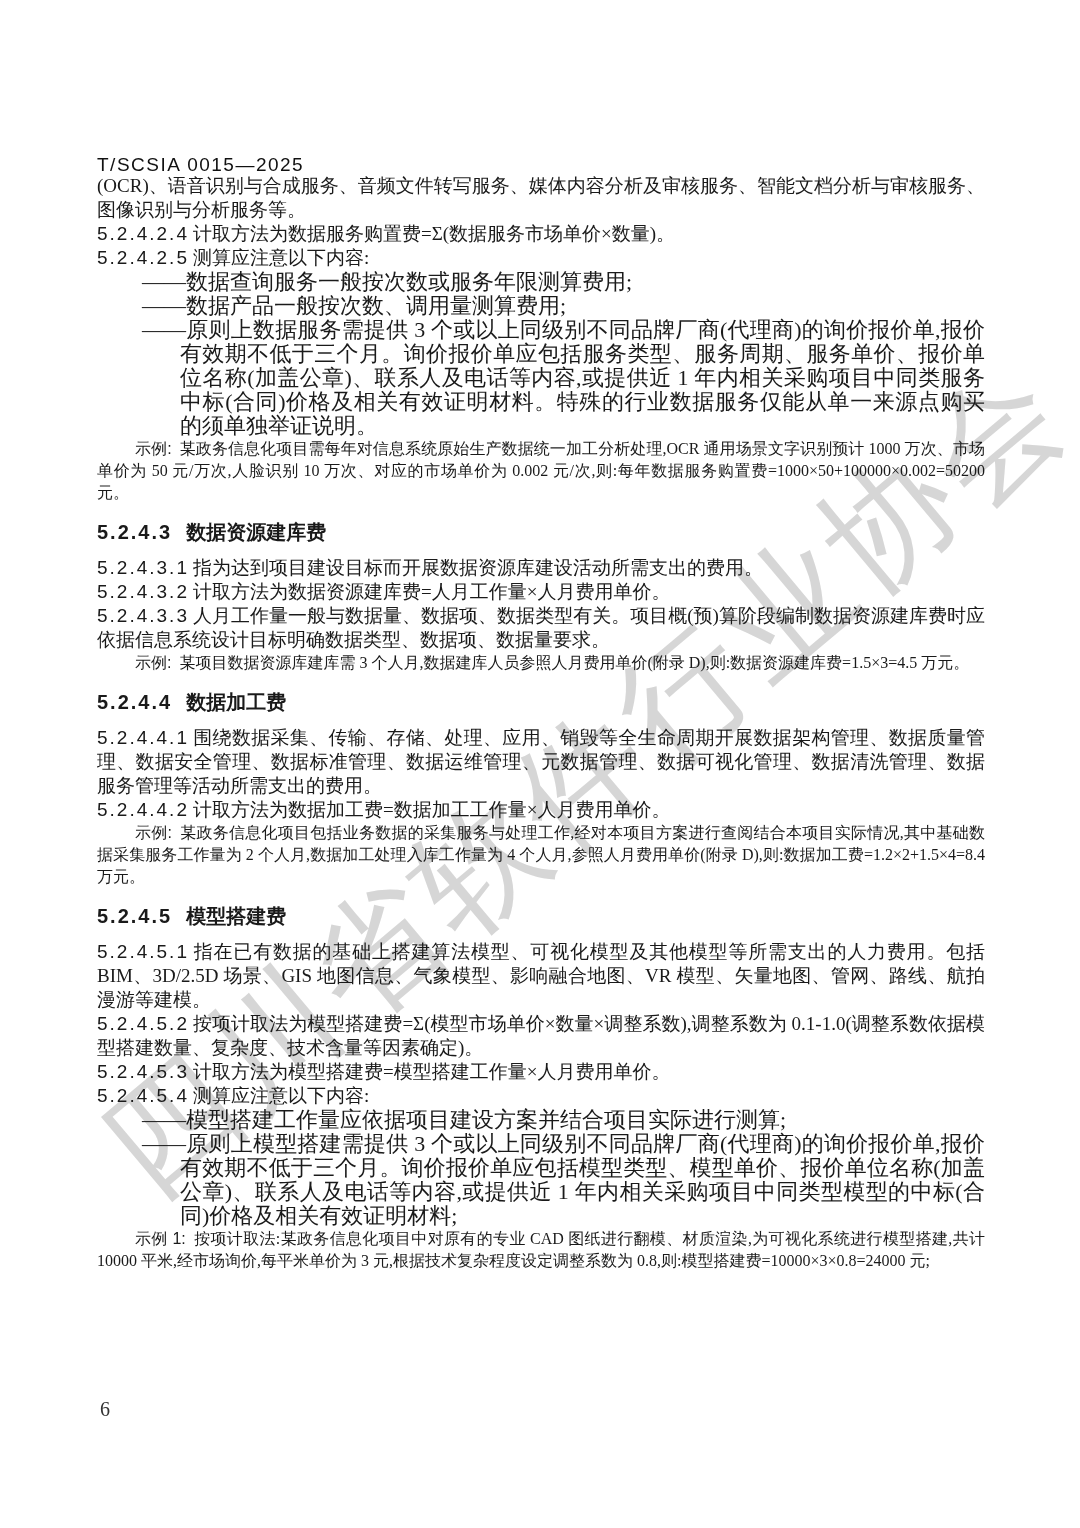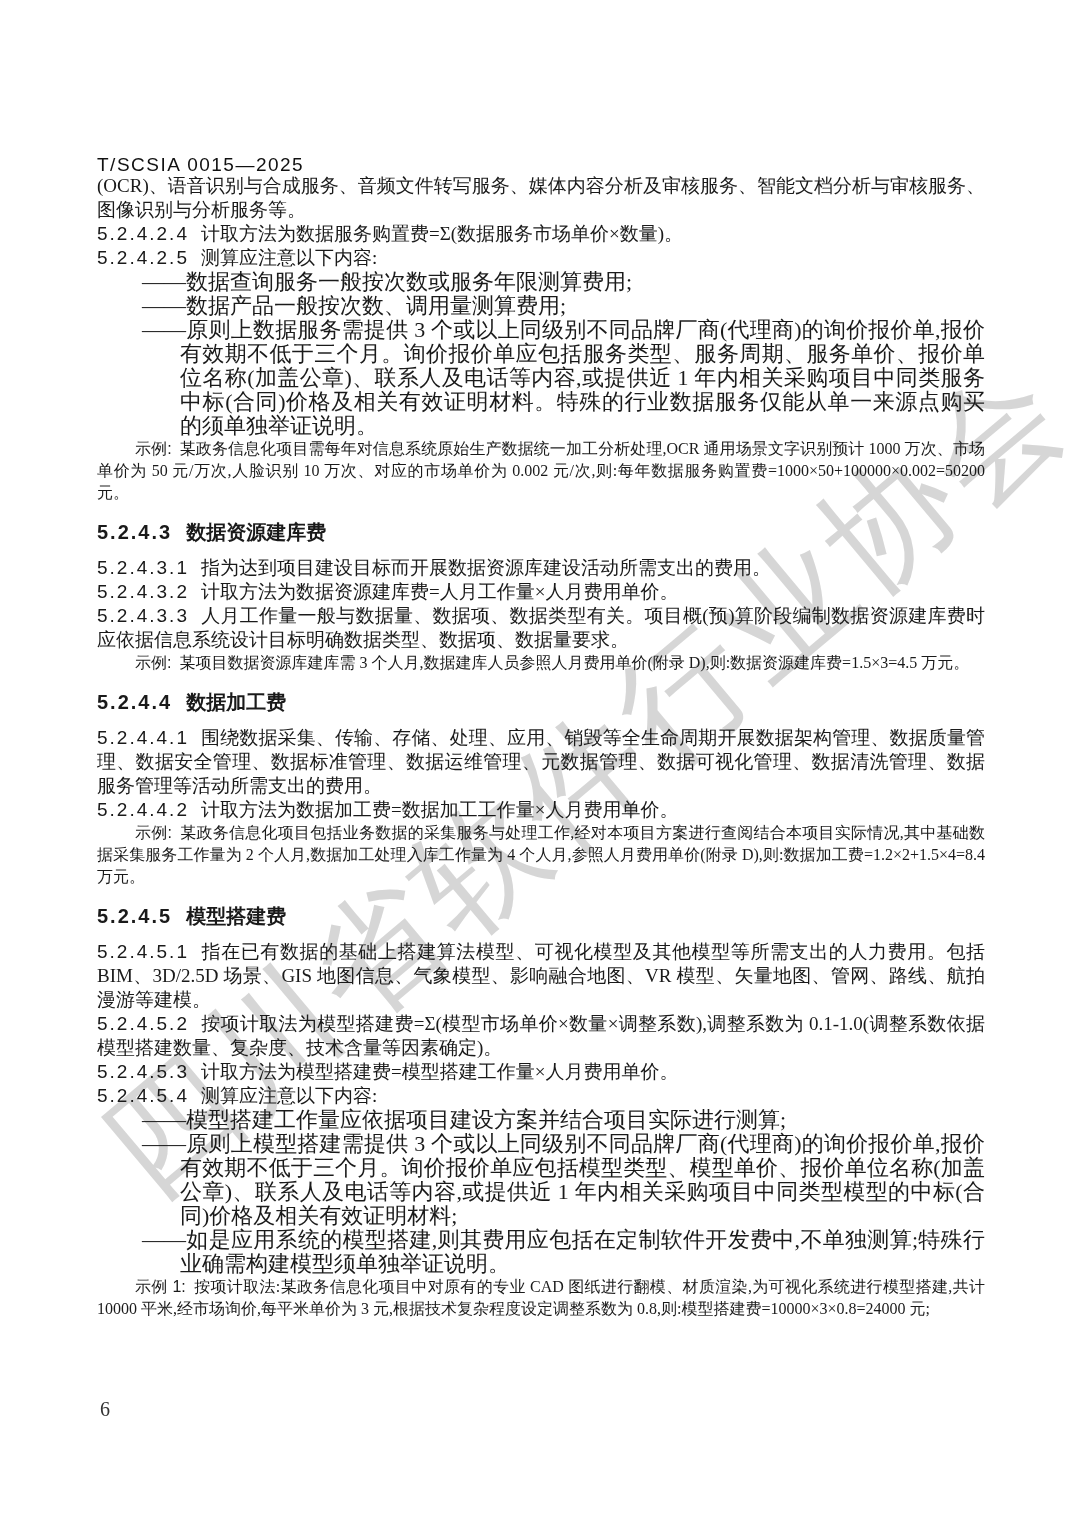--- a/index.html
+++ b/index.html
@@ -64,21 +64,21 @@
     font-size: 20px;
     line-height: 26px;
     margin: 15px 0 11px 0;
     font-weight: bold;
     font-family: "Liberation Sans", sans-serif;
   }
   .num {
     font-family: "Liberation Sans", sans-serif;
     letter-spacing: 2px;
   }
-  p.clause .num { margin-right: 12px; }
+  p.clause .num { margin-right: 4px; }
   p.heading .num { margin-right: 14px; }
   .label {
     font-weight: normal;
     font-family: "Liberation Sans", sans-serif;
     margin-right: 8px;
   }
   .page-number {
     position: absolute;
     left: 100px;
     top: 1398px;
@@ -111,17 +111,16 @@
       <p class="clause"><span class="num">5.2.4.4.1</span>围绕数据采集、传输、存储、处理、应用、销毁等全生命周期开展数据架构管理、数据质量管理、数据安全管理、数据标准管理、数据运维管理、元数据管理、数据可视化管理、数据清洗管理、数据服务管理等活动所需支出的费用。</p>
       <p class="clause"><span class="num">5.2.4.4.2</span>计取方法为数据加工费=数据加工工作量×人月费用单价。</p>
       <p class="example"><b class="label">示例:</b>某政务信息化项目包括业务数据的采集服务与处理工作,经对本项目方案进行查阅结合本项目实际情况,其中基础数据采集服务工作量为 2 个人月,数据加工处理入库工作量为 4 个人月,参照人月费用单价(附录 D),则:数据加工费=1.2×2+1.5×4=8.4 万元。</p>
       <p class="heading"><span class="num">5.2.4.5</span>模型搭建费</p>
       <p class="clause"><span class="num">5.2.4.5.1</span>指在已有数据的基础上搭建算法模型、可视化模型及其他模型等所需支出的人力费用。包括 BIM、3D/2.5D 场景、GIS 地图信息、气象模型、影响融合地图、VR 模型、矢量地图、管网、路线、航拍漫游等建模。</p>
       <p class="clause"><span class="num">5.2.4.5.2</span>按项计取法为模型搭建费=Σ(模型市场单价×数量×调整系数),调整系数为 0.1-1.0(调整系数依据模型搭建数量、复杂度、技术含量等因素确定)。</p>
       <p class="clause"><span class="num">5.2.4.5.3</span>计取方法为模型搭建费=模型搭建工作量×人月费用单价。</p>
       <p class="clause"><span class="num">5.2.4.5.4</span>测算应注意以下内容:</p>
       <p class="dash">——模型搭建工作量应依据项目建设方案并结合项目实际进行测算;</p>
       <p class="dash">——原则上模型搭建需提供 3 个或以上同级别不同品牌厂商(代理商)的询价报价单,报价有效期不低于三个月。询价报价单应包括模型类型、模型单价、报价单位名称(加盖公章)、联系人及电话等内容,或提供近 1 年内相关采购项目中同类型模型的中标(合同)价格及相关有效证明材料;</p>
-      <p class="dash">——如是应用系统的模型搭建,则其费用应包括在定制软件开发费中,不单独测算;特殊行业确需构建模型须单独举证说明。</p>
       <p class="example"><b class="label">示例 1:</b>按项计取法:某政务信息化项目中对原有的专业 CAD 图纸进行翻模、材质渲染,为可视化系统进行模型搭建,共计 10000 平米,经市场询价,每平米单价为 3 元,根据技术复杂程度设定调整系数为 0.8,则:模型搭建费=10000×3×0.8=24000 元;</p>
     </div>
   <div class="page-number">6</div>
 </div>
 
 </body></html>

